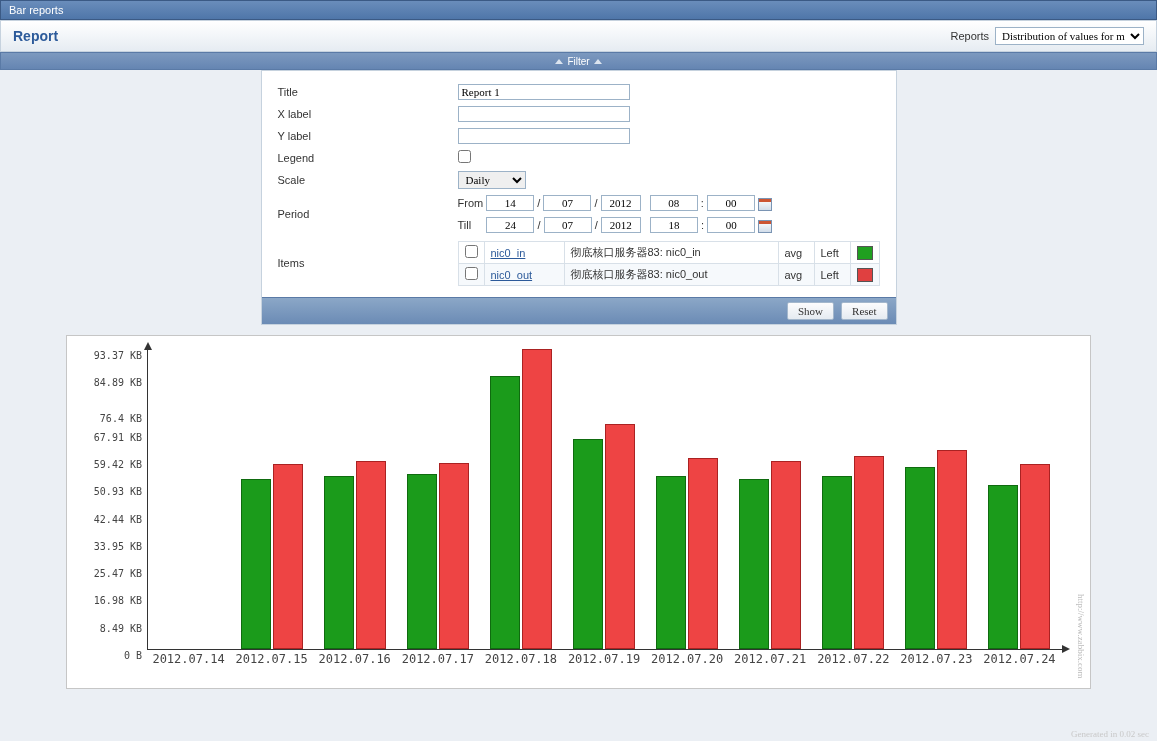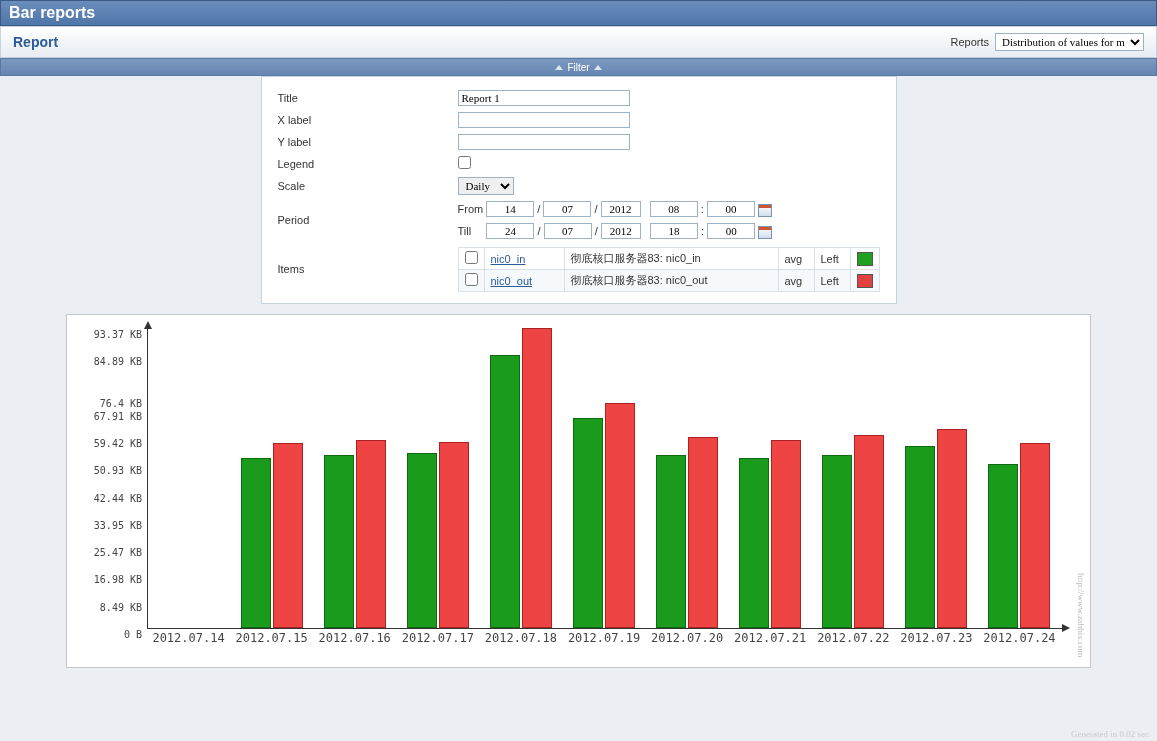--- a/index.html
+++ b/index.html
@@ -1,20 +1,20 @@
 <!DOCTYPE html>
 <html><head>
 <meta charset="utf-8">
 <style>
 * { box-sizing: border-box; margin: 0; padding: 0; }
 body { font-family: Verdana, Arial, sans-serif; font-size: 11px; background: #ebeff4; color: #333; }
 
 .topbar {
   background: linear-gradient(#6a8dbb, #4f76a9);
-  color: #fff; font-weight: bold; font-size: 16px;
+  color: #fff; font-weight: normal; font-size: 11px;
   padding: 3px 8px; border: 1px solid #3b5a85;
 }
 .subbar {
   background: linear-gradient(#fff, #e6ecf2);
   color: #2c5a9a; font-weight: bold; font-size: 14px;
   padding: 6px 12px; border: 1px solid #c6d2de;
   display: flex; justify-content: space-between; align-items: center;
 }
 .subbar .right { font-size: 11px; font-weight: normal; color: #333; display: flex; align-items: center; gap: 6px;}
 .subbar select { font-size: 11px; font-family: Verdana; background: #fff; border: 1px solid #9cb2c7; padding: 1px 2px;}
@@ -30,21 +30,21 @@
 .wrap-outer { display:flex; justify-content:center; }
 .filterbox { background:#fff; border:1px solid #c6d2de; margin-top:0; width: 636px;}
 .filterbody { padding: 10px 12px 8px 12px; }
 .filterbody table { border-collapse: collapse; width:100%; }
 .filterbody td { padding: 3px 4px; vertical-align: middle;}
 .filterbody td.lbl { width: 180px; color:#333; }
 input[type=text], select { font-family: Verdana; font-size: 11px; border: 1px solid #9cb2c7; padding: 1px 3px; }
 input[type=text].wide { width: 172px; }
 input[type=text].num2 { width: 48px; text-align:center; }
 input[type=text].num4 { width: 40px; text-align:center; }
-select.sel { width: 56px; }
+select.sel { width: 68px; }
 
 .itemstable { border-collapse: collapse; width: 100%; margin-top: 2px; }
 .itemstable td { border:1px solid #d8e0e8; padding: 3px 6px; font-size: 11px; background:#f6f9fc;}
 .itemstable tr.even td { background:#fff;}
 .itemstable a { color:#2c5a9a; text-decoration: underline; }
 .colorbox { width:16px; height:14px; border:1px solid #555; }
 .green { background:#20a020; }
 .red { background:#e04040; }
 
 .btn {
@@ -185,20 +185,24 @@
                         <div class="colorbox red"></div>
                       </td>
             </tr>
           </tbody>
                 </table>
         </td>
       </tr>
     </tbody>
         </table>
   </div>
+  <div class="footerbar">
+    <button class="btn">Show</button>
+    <button class="btn">Reset</button>
+  </div>
 </div>
 </div>
 
 <div class="chartwrap">
   <div class="plot" id="plot">
     <div class="arrowup"></div>
     <div class="arrowright"></div>
     <div class="bars" id="bars">
         <div class="group" style="left: 9.54545px;">
           <div class="bar green" style="height: 0px; border: none;"></div>
@@ -247,21 +251,21 @@
       </div>
   <div class="ytick" style="bottom: -6px;">0 B</div>
       <div class="ytick" style="bottom: 21.2727px;">8.49 KB</div>
       <div class="ytick" style="bottom: 48.5455px;">16.98 KB</div>
       <div class="ytick" style="bottom: 75.8182px;">25.47 KB</div>
       <div class="ytick" style="bottom: 103.091px;">33.95 KB</div>
       <div class="ytick" style="bottom: 130.364px;">42.44 KB</div>
       <div class="ytick" style="bottom: 157.636px;">50.93 KB</div>
       <div class="ytick" style="bottom: 184.909px;">59.42 KB</div>
       <div class="ytick" style="bottom: 212.182px;">67.91 KB</div>
-      <div class="ytick" style="bottom: 225px;">76.4 KB</div>
+      <div class="ytick" style="bottom: 231px;">76.4 KB</div>
       <div class="ytick" style="bottom: 266.727px;">84.89 KB</div>
       <div class="ytick" style="bottom: 294px;">93.37 KB</div>
     </div>
   <div class="xlabels" id="xlabels">
       <div class="xlabel" style="left: 41.5455px;">2012.07.14</div>
       <div class="xlabel" style="left: 124.636px;">2012.07.15</div>
       <div class="xlabel" style="left: 207.727px;">2012.07.16</div>
       <div class="xlabel" style="left: 290.818px;">2012.07.17</div>
       <div class="xlabel" style="left: 373.909px;">2012.07.18</div>
       <div class="xlabel" style="left: 457px;">2012.07.19</div>

